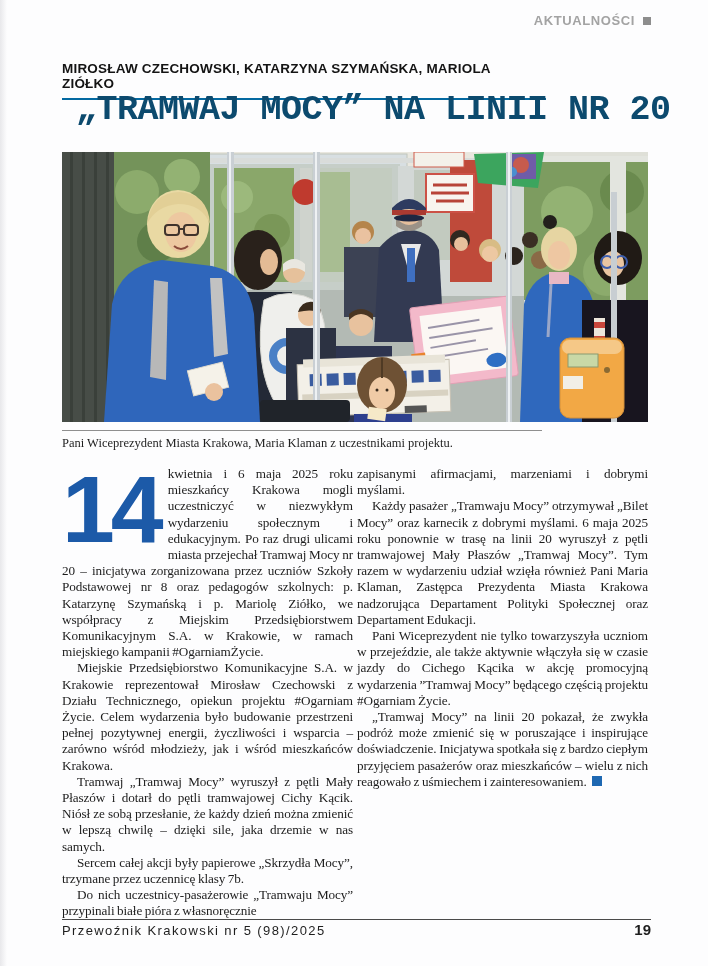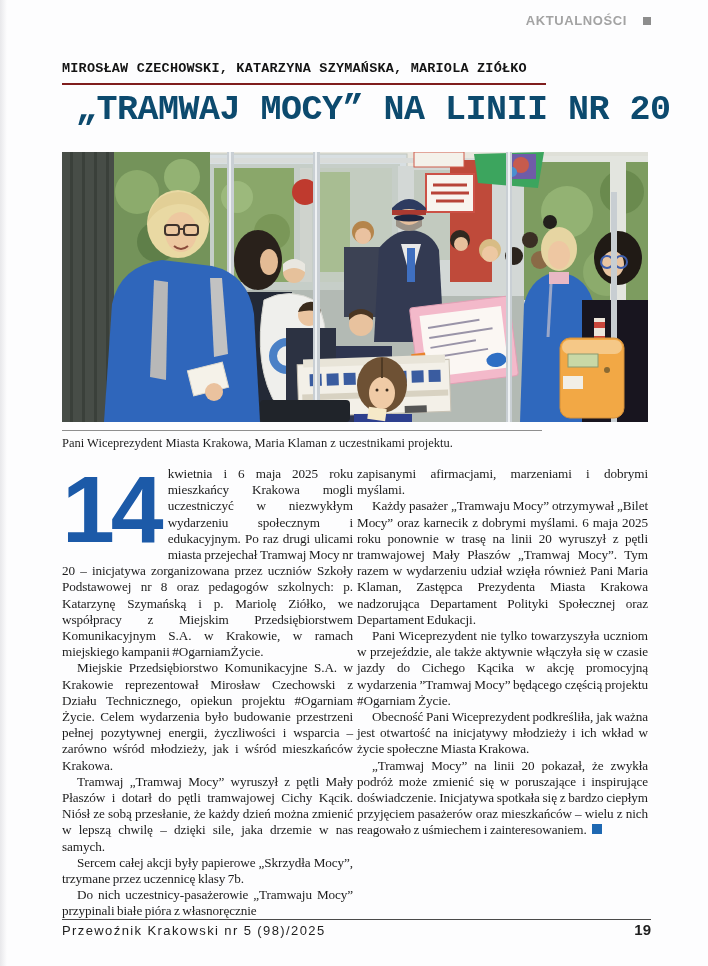--- a/index.html
+++ b/index.html
@@ -3,26 +3,26 @@
 <meta charset="utf-8">
 <style>
   html,body{margin:0;padding:0;background:#ffffff;}
   .page{
     position:relative;width:708px;height:966px;background:#fdfdfe;
     font-family:"Liberation Sans",sans-serif;overflow:hidden;
   }
   .edge-shade{position:absolute;left:0;top:0;bottom:0;width:7px;
     background:linear-gradient(90deg,#e8e8eb,rgba(255,255,255,0));}
   
-  .section-tag{position:absolute;top:13px;right:57px;display:flex;align-items:center;gap:16px;
+  .section-tag{position:absolute;top:13px;right:57px;display:flex;align-items:center;gap:8px;
     font-size:13px;letter-spacing:.6px;color:#a3a3a3;font-weight:bold;}
   .section-tag .sq{width:8px;height:8px;background:#8d8d8d;display:inline-block;}
   
   .byline{position:absolute;top:61px;left:62px;width:484px;font-size:13.5px;font-weight:bold;
-    color:#141414;letter-spacing:.2px;padding-bottom:7px;border-bottom:2px solid #7f1d1d;font-family:Liberation Mono, monospace;}
+    color:#141414;letter-spacing:.2px;padding-bottom:7px;border-bottom:2px solid #0369a1;}
   .headline{position:absolute;top:90px;left:76px;width:600px;margin:0;font-size:35px;
     font-weight:bold;color:#0c4a6e;letter-spacing:-.5px;white-space:nowrap;font-family:Liberation Mono, monospace;}
   
   .fig{position:absolute;top:152px;left:62px;width:699px;margin:0;}
   .photo{width:586px;height:270px;background:#b3bab4;overflow:hidden;}
   .caption-rule{margin-top:8px;width:480px;height:1px;background:#8f8f8f;}
   .caption{margin-top:5px;font-family:"Liberation Serif",serif;font-size:12.5px;color:#1f1f1f;}
   
   .columns{position:absolute;top:466px;left:62px;width:586px;height:452px;display:flex;gap:4px;overflow:hidden;}
   .col{flex:1;font-family:"Liberation Serif",serif;font-size:13.2px;line-height:16.2px;
@@ -238,21 +238,20 @@
       <p><span class="dropcap">14</span><span>kwietnia i 6 maja 2025 roku mieszkańcy Krakowa mogli uczestniczyć w niezwykłym wydarzeniu społecznym i edukacyjnym. Po raz drugi ulicami miasta przejechał Tramwaj Mocy nr 20 – inicjatywa zorganizowana przez uczniów Szkoły Podstawowej nr 8 oraz pedagogów szkolnych: p. Katarzynę Szymańską i p. Mariolę Ziółko, we współpracy z Miejskim Przedsiębiorstwem Komunikacyjnym S.A. w Krakowie, w ramach miejskiego kampanii #OgarniamŻycie.</span></p>
       <p class="indent">Miejskie Przedsiębiorstwo Komunikacyjne S.A. w Krakowie reprezentował Mirosław Czechowski z Działu Technicznego, opiekun projektu #Ogarniam Życie. Celem wydarzenia było budowanie przestrzeni pełnej pozytywnej energii, życzliwości i wsparcia – zarówno wśród młodzieży, jak i wśród mieszkańców Krakowa.</p>
       <p class="indent">Tramwaj „Tramwaj Mocy” wyruszył z pętli Mały Płaszów i dotarł do pętli tramwajowej Cichy Kącik. Niósł ze sobą przesłanie, że każdy dzień można zmienić w lepszą chwilę – dzięki sile, jaka drzemie w nas samych.</p>
       <p class="indent">Sercem całej akcji były papierowe „Skrzydła Mocy”, trzymane przez uczennicę klasy 7b.</p>
       <p class="indent">Do nich uczestnicy-pasażerowie „Tramwaju Mocy” przypinali białe pióra z własnoręcznie</p>
     </div>
     <div class="col">
       <p>zapisanymi afirmacjami, marzeniami i dobrymi myślami.</p>
       <p class="indent">Każdy pasażer „Tramwaju Mocy” otrzymywał „Bilet Mocy” oraz karnecik z dobrymi myślami. 6 maja 2025 roku ponownie w trasę na linii 20 wyruszył z pętli tramwajowej Mały Płaszów „Tramwaj Mocy”. Tym razem w wydarzeniu udział wzięła również Pani Maria Klaman, Zastępca Prezydenta Miasta Krakowa nadzorująca Departament Polityki Społecznej oraz Departament Edukacji.</p>
       <p class="indent">Pani Wiceprezydent nie tylko towarzyszyła uczniom w przejeździe, ale także aktywnie włączyła się w czasie jazdy do Cichego Kącika w akcję promocyjną wydarzenia ”Tramwaj Mocy” będącego częścią projektu #Ogarniam Życie.</p>
-      <p class="indent">Obecność Pani Wiceprezydent podkreśliła, jak ważna jest otwartość na inicjatywy młodzieży i ich wkład w życie społeczne Miasta Krakowa.</p>
       <p class="indent"><span>„Tramwaj Mocy” na linii 20 pokazał, że zwykła podróż może zmienić się w poruszające i inspirujące doświadczenie. Inicjatywa spotkała się z bardzo ciepłym przyjęciem pasażerów oraz mieszkańców – wielu z nich reagowało z uśmiechem i zainteresowaniem.</span><span class="endsq"></span></p>
     </div>
   </main>
 
   <footer class="footer">
     <span>Przewoźnik Krakowski nr 5 (98)/2025</span>
     <span class="pageno">19</span>
   </footer>
 </div>
 

